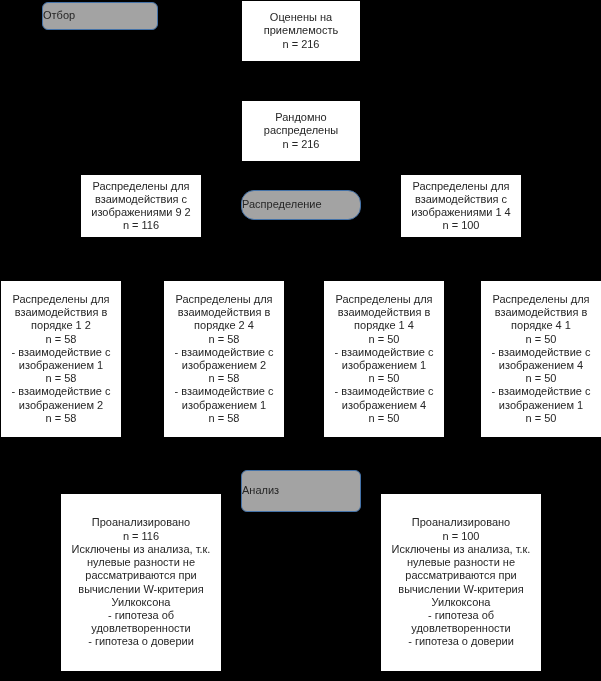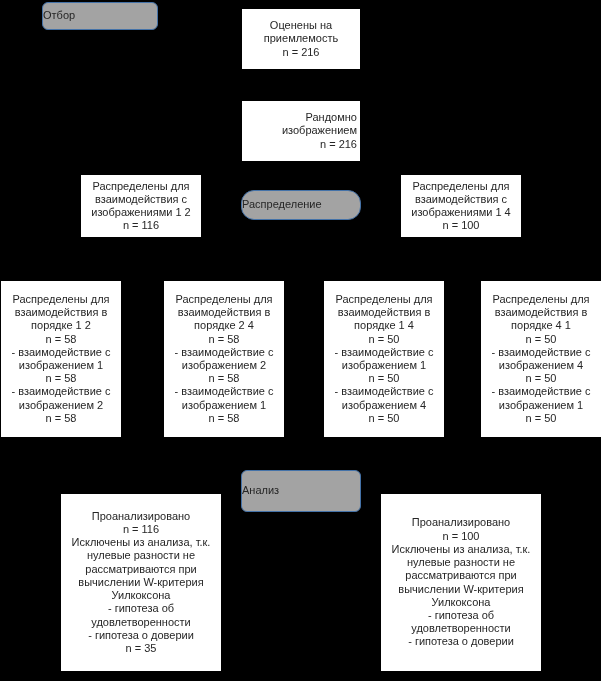--- a/index.html
+++ b/index.html
@@ -52,36 +52,36 @@
 </style>
 </head>
 <body>
 
 <div id="diagram">
 
   <div class="stage-label" style="left:42px; top:2px; width:116px; height:28px;">
     <span>Отбор</span>
   </div>
 
-  <div class="node" style="left:241px; top:0px; width:120px; height:62px;margin-top:8px;">
+  <div class="node" style="left:241px; top:0px; width:120px; height:62px;">
     <span class="node-line">Оценены на</span>
     <span class="node-line">приемлемость</span>
     <span class="node-line">n = 216</span>
   </div>
 
-  <div class="node" style="left:241px; top:100px; width:120px; height:62px;text-align:right;">
+  <div class="node" style="left:241px; top:100px; width:120px; height:62px;">
     <span class="node-line">Рандомно</span>
-    <span class="node-line">изображением</span>
+    <span class="node-line">распределены</span>
     <span class="node-line">n = 216</span>
   </div>
 
   <div class="node" style="left:80px; top:174px; width:122px; height:64px;">
     <span class="node-line">Распределены для</span>
     <span class="node-line">взаимодействия с</span>
-    <span class="node-line">изображениями 1 2</span>
+    <span class="node-line">изображениями 9 2</span>
     <span class="node-line">n = 116</span>
   </div>
 
   <div class="stage-label" style="left:241px; top:190px; width:120px; height:30px;border-radius:13px;">
     <span>Распределение</span>
   </div>
 
   <div class="node" style="left:400px; top:174px; width:122px; height:64px;">
     <span class="node-line">Распределены для</span>
     <span class="node-line">взаимодействия с</span>
@@ -149,21 +149,20 @@
     <span class="node-line">Проанализировано</span>
     <span class="node-line">n = 116</span>
     <span class="node-line">Исключены из анализа, т.к.</span>
     <span class="node-line">нулевые разности не</span>
     <span class="node-line">рассматриваются при</span>
     <span class="node-line">вычислении W-критерия</span>
     <span class="node-line">Уилкоксона</span>
     <span class="node-line">- гипотеза об</span>
     <span class="node-line">удовлетворенности</span>
     <span class="node-line">- гипотеза о доверии</span>
-    <span class="node-line">n = 35</span>
   </div>
 
   <div class="node" style="left:380px; top:493px; width:162px; height:179px;">
     <span class="node-line">Проанализировано</span>
     <span class="node-line">n = 100</span>
     <span class="node-line">Исключены из анализа, т.к.</span>
     <span class="node-line">нулевые разности не</span>
     <span class="node-line">рассматриваются при</span>
     <span class="node-line">вычислении W-критерия</span>
     <span class="node-line">Уилкоксона</span>

